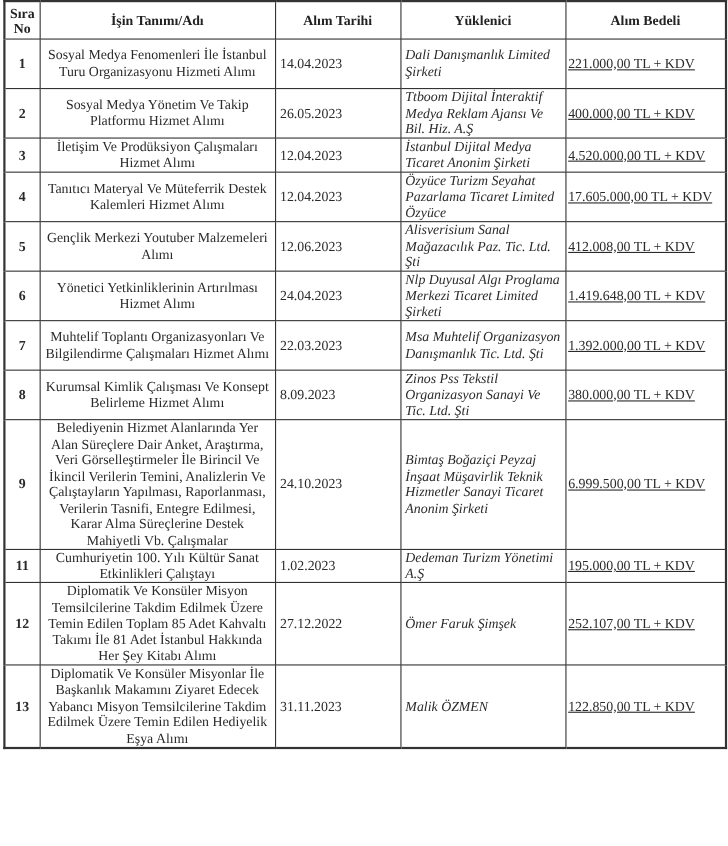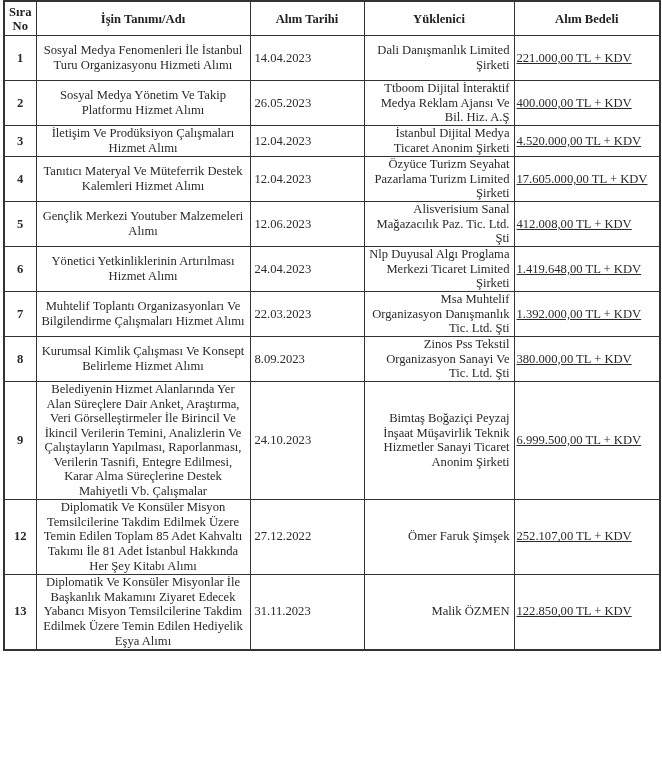--- a/index.html
+++ b/index.html
@@ -22,21 +22,21 @@
     th {
       font-weight: bold;
       text-align: center;
       height: 33px;
       line-height: 14px;
       color: #222;
     }
     td.no { text-align: center; font-weight: bold; }
     td.desc { text-align: center; }
     td.date { text-align: left; }
-    td.contractor { text-align: right; }
+    td.contractor { text-align: left; font-style: italic; }
     td.amount { text-align: left; white-space: nowrap; padding: 0 2px; text-decoration: underline; }
     col.c-no { width: 32px; }
     col.c-desc { width: 214px; }
     col.c-date { width: 114px; }
     col.c-contractor { width: 150px; }
     col.c-amount { width: 146px; }
     tr.outer-top th { border-top: 2.5px solid #333; margin-left: 45px; }
     tbody tr:last-child td { border-bottom: 2.5px solid #333; }
     th:first-child, td:first-child { border-left: 2px solid #333; }
     th:last-child, td:last-child { border-right: 2px solid #333; }
@@ -86,21 +86,21 @@
         <td class="no">3</td>
         <td class="desc">İletişim Ve Prodüksiyon Çalışmaları Hizmet Alımı</td>
         <td class="date">12.04.2023</td>
         <td class="contractor">İstanbul Dijital Medya Ticaret Anonim Şirketi</td>
         <td class="amount">4.520.000,00 TL + KDV</td>
       </tr>
       <tr class="r4">
         <td class="no">4</td>
         <td class="desc">Tanıtıcı Materyal Ve Müteferrik Destek Kalemleri Hizmet Alımı</td>
         <td class="date">12.04.2023</td>
-        <td class="contractor">Özyüce Turizm Seyahat Pazarlama Turizm Limited Şirketi</td>
+        <td class="contractor">Özyüce Turizm Seyahat Pazarlama Ticaret Limited Özyüce</td>
         <td class="amount">17.605.000,00 TL + KDV</td>
       </tr>
       <tr class="r5">
         <td class="no">5</td>
         <td class="desc">Gençlik Merkezi Youtuber Malzemeleri Alımı</td>
         <td class="date">12.06.2023</td>
         <td class="contractor">Alisverisium Sanal Mağazacılık Paz. Tic. Ltd. Şti</td>
         <td class="amount">412.008,00 TL + KDV</td>
       </tr>
       <tr class="r6">
@@ -124,20 +124,27 @@
         <td class="contractor">Zinos Pss Tekstil Organizasyon Sanayi Ve Tic. Ltd. Şti</td>
         <td class="amount">380.000,00 TL + KDV</td>
       </tr>
       <tr class="r9">
         <td class="no">9</td>
         <td class="desc">Belediyenin Hizmet Alanlarında Yer Alan Süreçlere Dair Anket, Araştırma, Veri Görselleştirmeler İle Birincil Ve İkincil Verilerin Temini, Analizlerin Ve Çalıştayların Yapılması, Raporlanması, Verilerin Tasnifi, Entegre Edilmesi, Karar Alma Süreçlerine Destek Mahiyetli Vb. Çalışmalar</td>
         <td class="date">24.10.2023</td>
         <td class="contractor">Bimtaş Boğaziçi Peyzaj İnşaat Müşavirlik Teknik Hizmetler Sanayi Ticaret Anonim Şirketi</td>
         <td class="amount">6.999.500,00 TL + KDV</td>
       </tr>
+      <tr class="r11">
+        <td class="no">11</td>
+        <td class="desc">Cumhuriyetin 100. Yılı Kültür Sanat Etkinlikleri Çalıştayı</td>
+        <td class="date">1.02.2023</td>
+        <td class="contractor">Dedeman Turizm Yönetimi A.Ş</td>
+        <td class="amount">195.000,00 TL + KDV</td>
+      </tr>
       <tr class="r12">
         <td class="no">12</td>
         <td class="desc">Diplomatik Ve Konsüler Misyon Temsilcilerine Takdim Edilmek Üzere Temin Edilen Toplam 85 Adet Kahvaltı Takımı İle 81 Adet İstanbul Hakkında Her Şey Kitabı Alımı</td>
         <td class="date">27.12.2022</td>
         <td class="contractor">Ömer Faruk Şimşek</td>
         <td class="amount">252.107,00 TL + KDV</td>
       </tr>
       <tr class="r13">
         <td class="no">13</td>
         <td class="desc">Diplomatik Ve Konsüler Misyonlar İle Başkanlık Makamını Ziyaret Edecek Yabancı Misyon Temsilcilerine Takdim Edilmek Üzere Temin Edilen Hediyelik Eşya Alımı</td>

